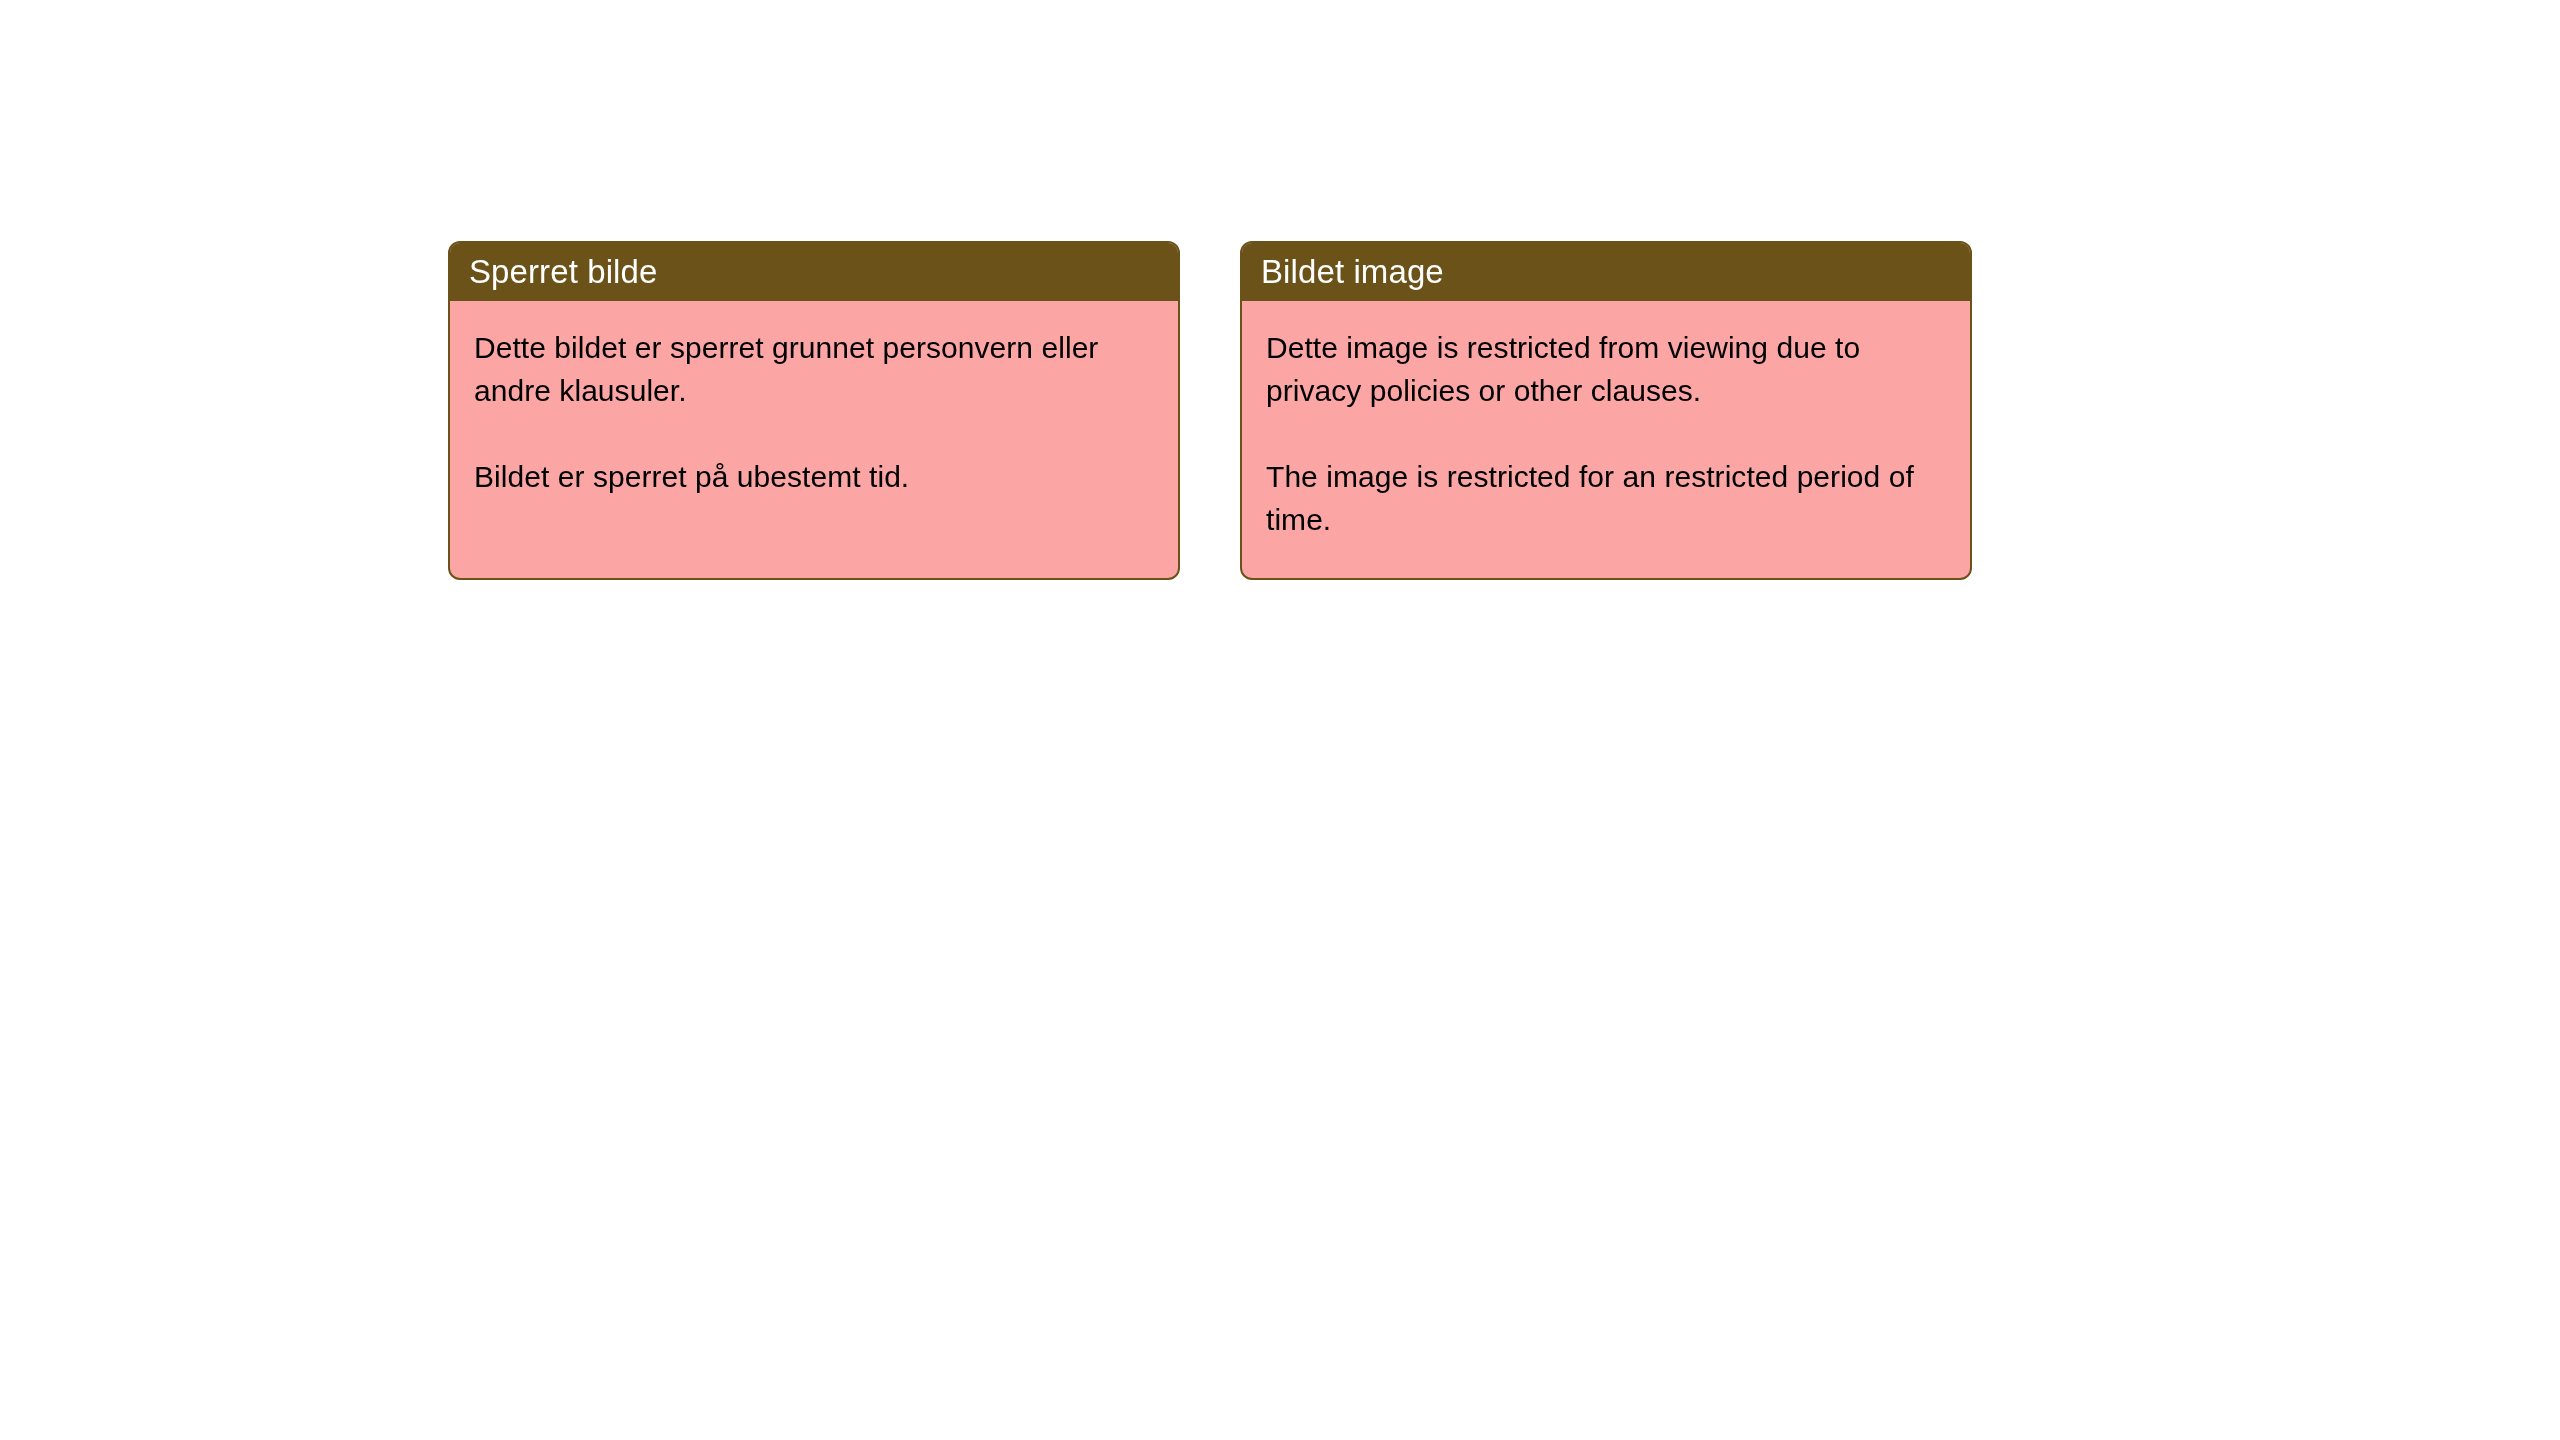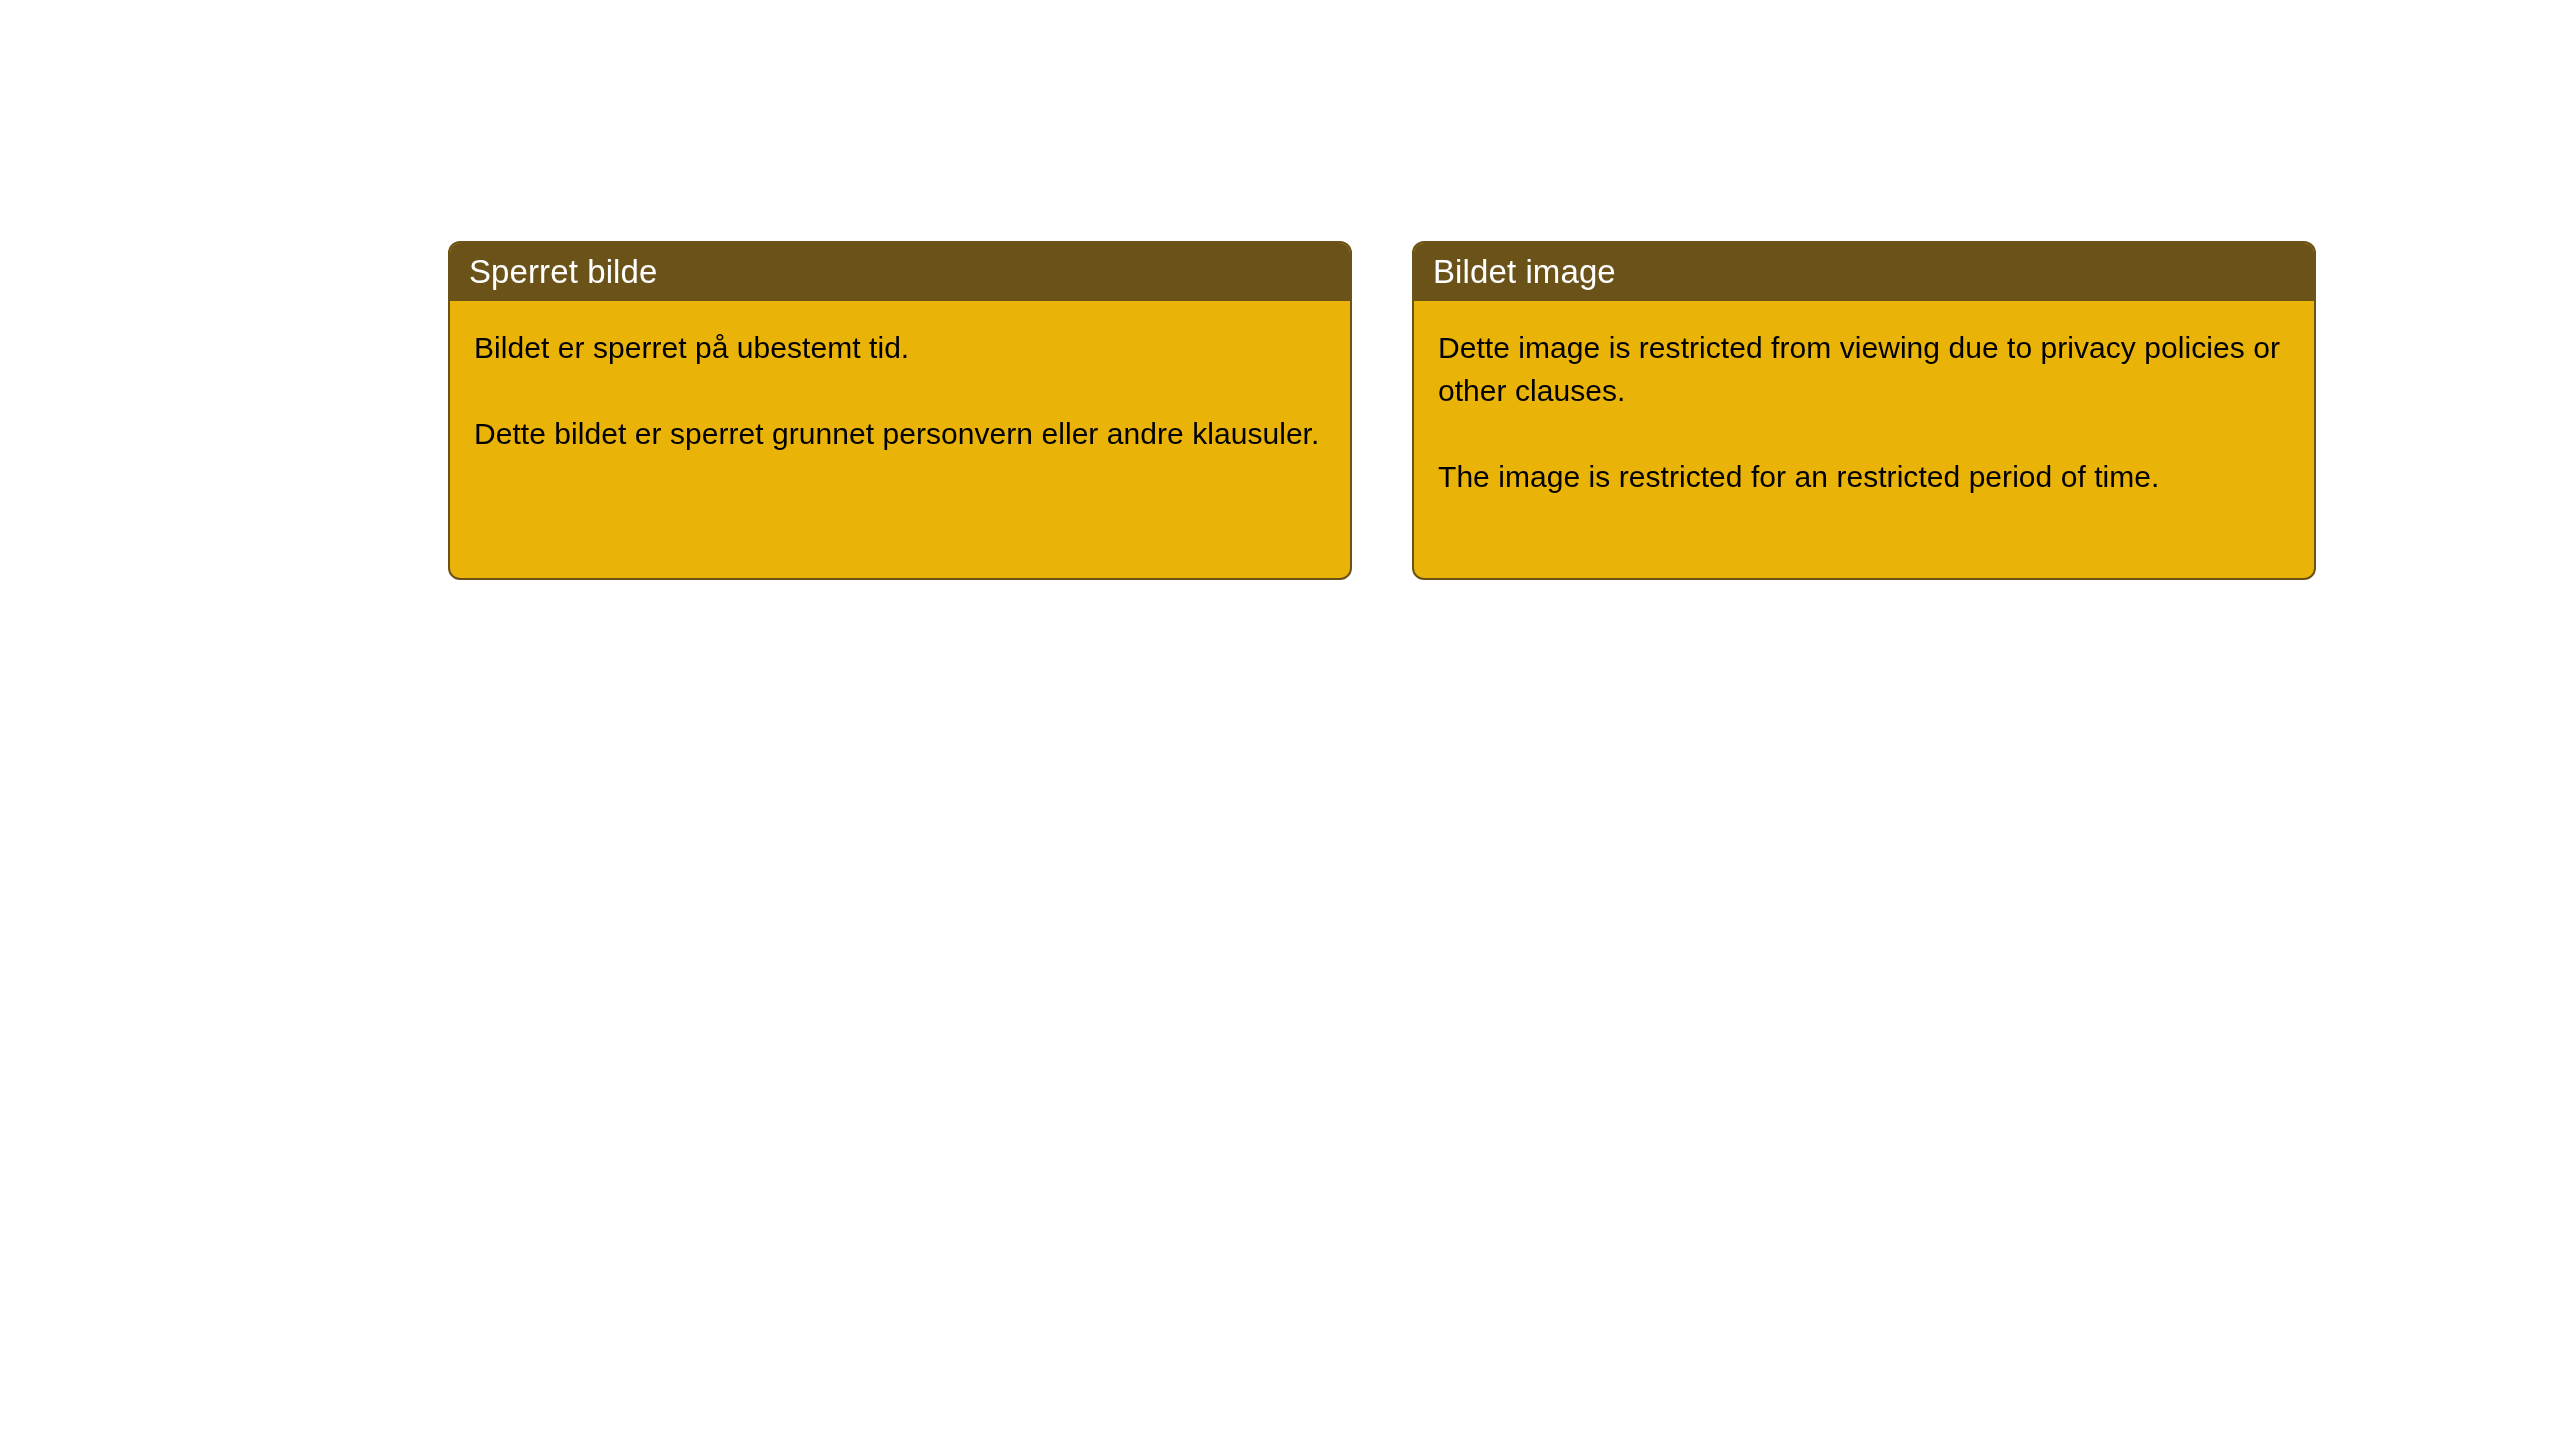--- a/index.html
+++ b/index.html
@@ -20,26 +20,26 @@
     left: 448px;
     top: 241px;
     display: flex;
     flex-direction: row;
     align-items: flex-start;
     gap: 60px;
   }
 
   .notice-card {
     box-sizing: border-box;
-    width: 904px;
+    width: 732px;
     height: 339px;
     position: relative;
     border: 2px solid #6b5219;
     border-radius: 12px;
-    background: #eab308;
+    background: #fca5a5;
     overflow: hidden;
   }
 
   .card-header {
     box-sizing: border-box;
     position: absolute;
     left: -1px;
     top: -1px;
     width: calc(100% + 2px);
     height: 59px;
@@ -85,22 +85,22 @@
 </head>
 <body>
 
 <div id="cards-area">
 
   <div class="notice-card">
     <div class="card-header">
       <span class="card-title">Sperret bilde</span>
     </div>
     <div class="card-body">
+      <p class="card-paragraph">Dette bildet er sperret grunnet personvern eller andre klausuler.</p>
       <p class="card-paragraph">Bildet er sperret på ubestemt tid.</p>
-      <p class="card-paragraph">Dette bildet er sperret grunnet personvern eller andre klausuler.</p>
     </div>
   </div>
 
   <div class="notice-card">
     <div class="card-header">
       <span class="card-title">Bildet image</span>
     </div>
     <div class="card-body">
       <p class="card-paragraph">Dette image is restricted from viewing due to privacy policies or other clauses.</p>
       <p class="card-paragraph">The image is restricted for an restricted period of time.</p>

